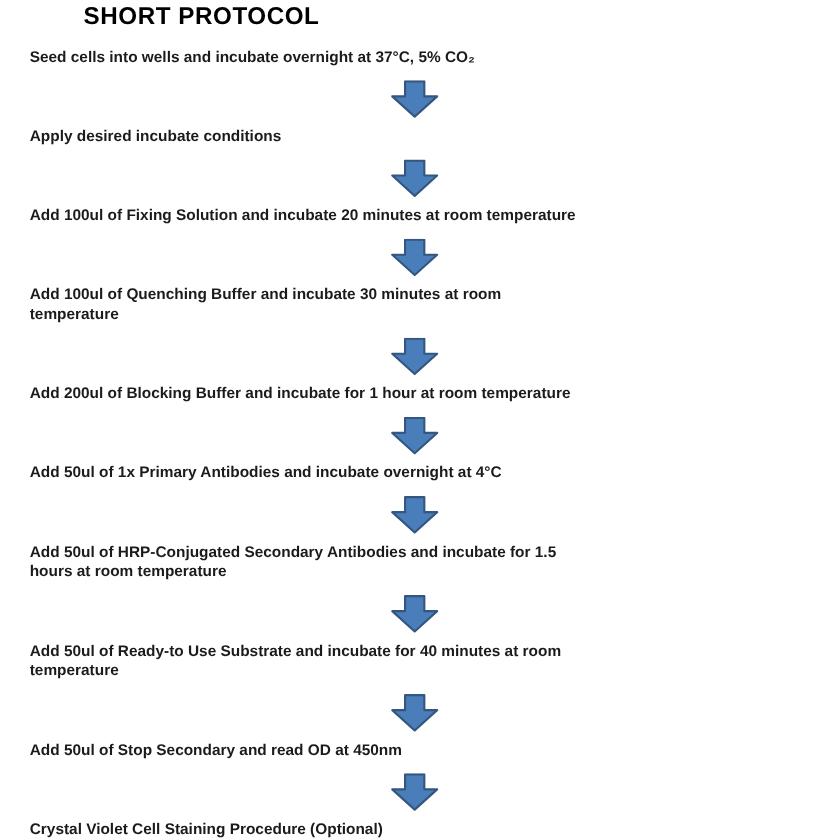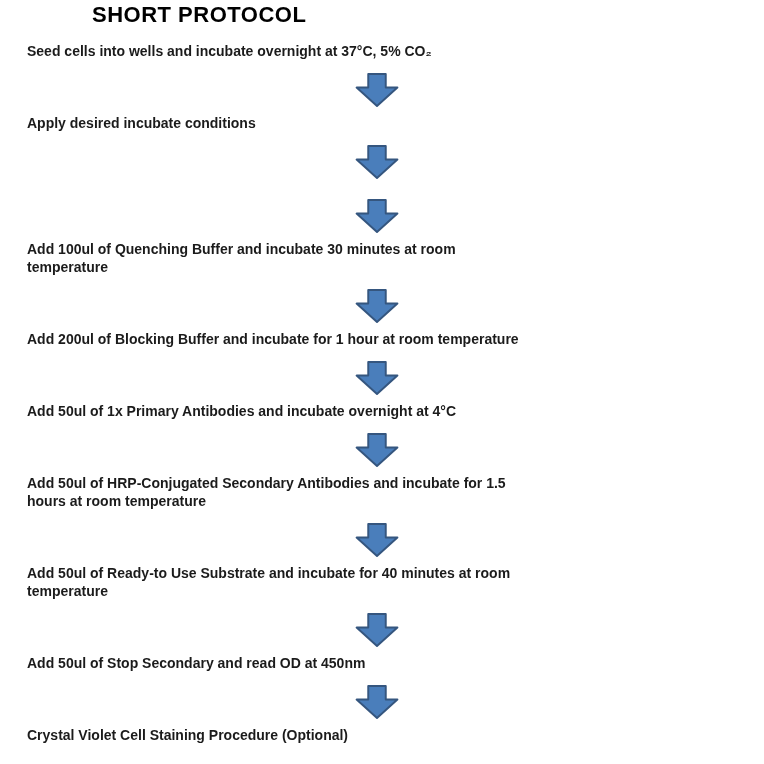--- a/index.html
+++ b/index.html
@@ -7,21 +7,21 @@
     width: 764px;
     height: 764px;
     background: #ffffff;
     font-family: "Liberation Sans", sans-serif;
     overflow: hidden;
     position: relative;
   }
   .page { width: 764px; height: 764px; position: relative; background: #ffffff; }
   .title {
     position: absolute;
-    left: 92px;
+    left: 76px;
     top: 2px;
     margin: 0;
     font-size: 22px;
     font-weight: bold;
     letter-spacing: 0.5px;
     color: #000000;
   }
   .flow {
     position: absolute;
     top: 42px;
@@ -67,20 +67,21 @@
     <svg class="arrow" viewBox="0 0 46 36">
         <path d="M14 1 H32 V15 H44 L23 34 L2 15 H14 Z"></path>
       </svg>
 
     <div class="step">Apply desired incubate conditions</div>
 
     <svg class="arrow" viewBox="0 0 46 36">
         <path d="M14 1 H32 V15 H44 L23 34 L2 15 H14 Z"></path>
       </svg>
 
+    <div class="step">Add 100ul of Fixing Solution and incubate 20 minutes at room temperature</div>
 
     <svg class="arrow" viewBox="0 0 46 36">
         <path d="M14 1 H32 V15 H44 L23 34 L2 15 H14 Z"></path>
       </svg>
 
     <div class="step">Add 100ul of Quenching Buffer and incubate 30 minutes at room
 temperature</div>
 
     <svg class="arrow" viewBox="0 0 46 36">
         <path d="M14 1 H32 V15 H44 L23 34 L2 15 H14 Z"></path>

